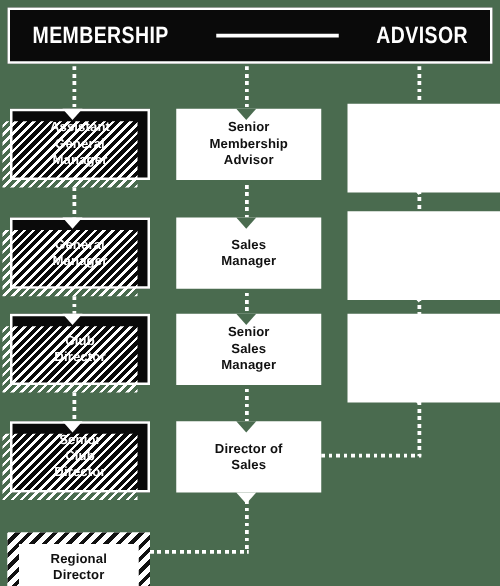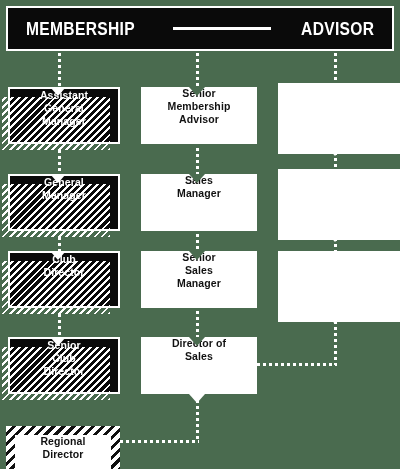--- a/index.html
+++ b/index.html
@@ -54,21 +54,21 @@
     height: 3px;
     background: #ffffff;
     margin: 0 14px;
     max-width: 168px;
   }
 
   
   .node {
     position: absolute;
     display: flex;
-    align-items: flex-start;
+    align-items: center;
     justify-content: center;
     text-align: center;
     line-height: 1.22;
     font-size: 10.5px;
     font-weight: bold;
     letter-spacing: 0.1px;
     z-index: 5;
   }
 
   

